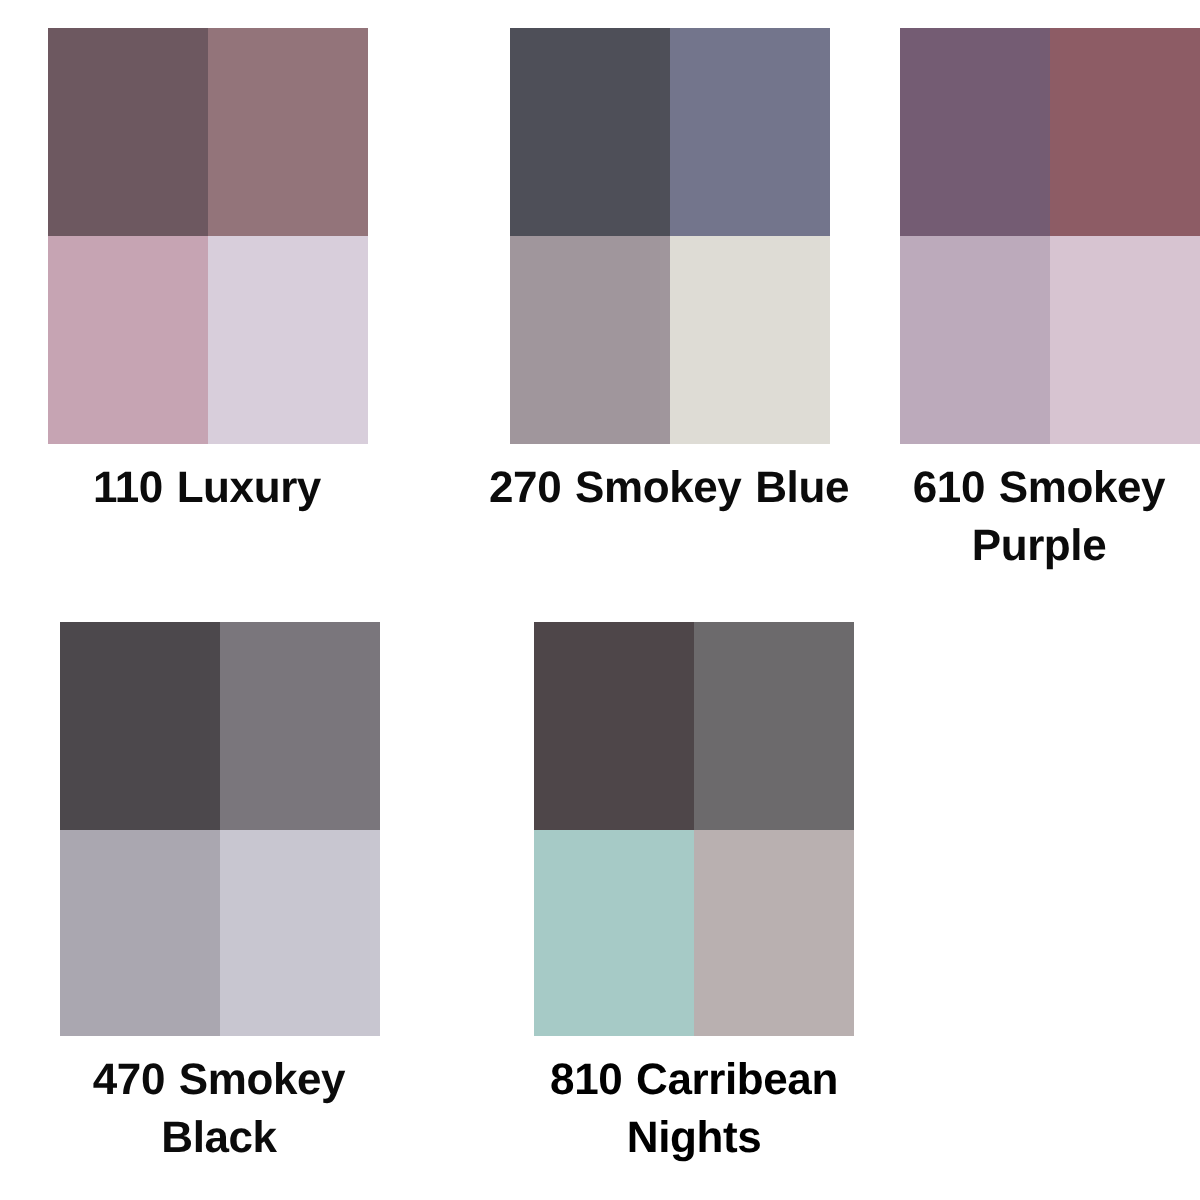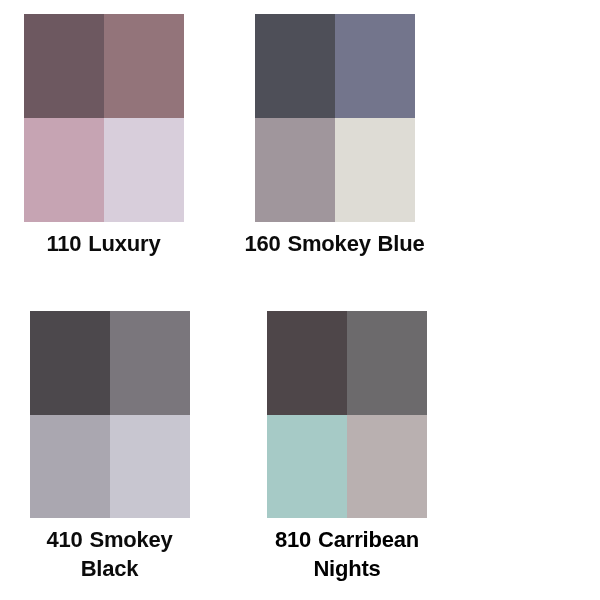--- a/index.html
+++ b/index.html
@@ -116,36 +116,45 @@
       <div class="swatch-caption" style="color: rgb(11, 11, 11);">110 Luxury</div>
     </div>
 
     <div class="swatch-card card-1">
       <div class="color-block">
         <span class="color-cell" style="background-color: rgb(78, 79, 88);"></span>
         <span class="color-cell" style="background-color: rgb(115, 117, 140);"></span>
         <span class="color-cell" style="background-color: rgb(160, 150, 156);"></span>
         <span class="color-cell" style="background-color: rgb(222, 220, 213);"></span>
       </div>
-      <div class="swatch-caption" style="color: rgb(11, 11, 11);">160 Smokey Blue</div>
+      <div class="swatch-caption" style="color: rgb(11, 11, 11);">270 Smokey Blue</div>
     </div>
 
+    <div class="swatch-card card-2">
+      <div class="color-block">
+        <span class="color-cell" style="background-color: rgb(116, 92, 115);"></span>
+        <span class="color-cell" style="background-color: rgb(141, 92, 101);"></span>
+        <span class="color-cell" style="background-color: rgb(188, 170, 187);"></span>
+        <span class="color-cell" style="background-color: rgb(215, 196, 209);"></span>
+      </div>
+      <div class="swatch-caption" style="color: rgb(11, 11, 11);">610 Smokey Purple</div>
+    </div>
 
   </div>
 
   <div class="swatch-row row-bottom">
 
     <div class="swatch-card card-3">
       <div class="color-block">
         <span class="color-cell" style="background-color: rgb(76, 72, 76);"></span>
         <span class="color-cell" style="background-color: rgb(122, 118, 124);"></span>
         <span class="color-cell" style="background-color: rgb(170, 167, 176);"></span>
         <span class="color-cell" style="background-color: rgb(200, 198, 208);"></span>
       </div>
-      <div class="swatch-caption" style="color: rgb(11, 11, 11);">410 Smokey Black</div>
+      <div class="swatch-caption" style="color: rgb(11, 11, 11);">470 Smokey Black</div>
     </div>
 
     <div class="swatch-card card-4">
       <div class="color-block">
         <span class="color-cell" style="background-color: rgb(78, 70, 73);"></span>
         <span class="color-cell" style="background-color: rgb(108, 106, 108);"></span>
         <span class="color-cell" style="background-color: rgb(166, 202, 198);"></span>
         <span class="color-cell" style="background-color: rgb(185, 176, 176);"></span>
       </div>
       <div class="swatch-caption" style="color: #000000;">810 Carribean Nights</div>

